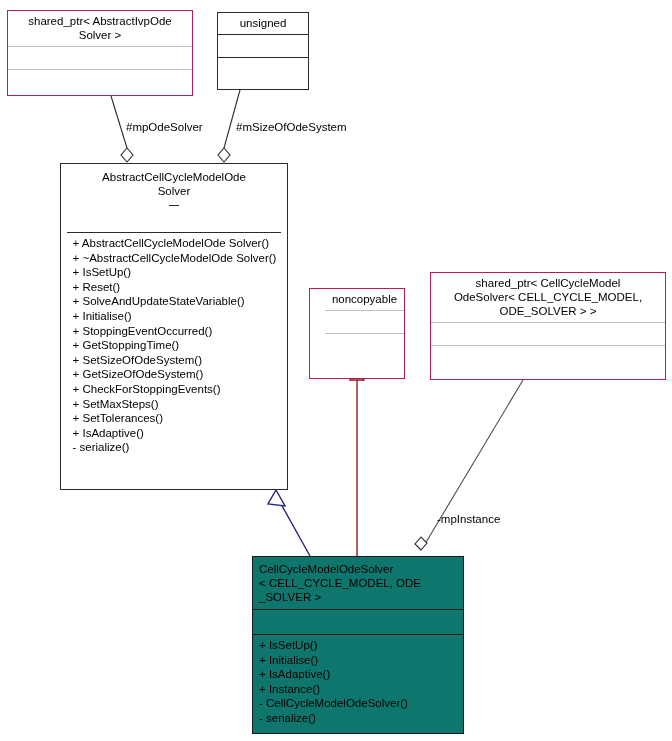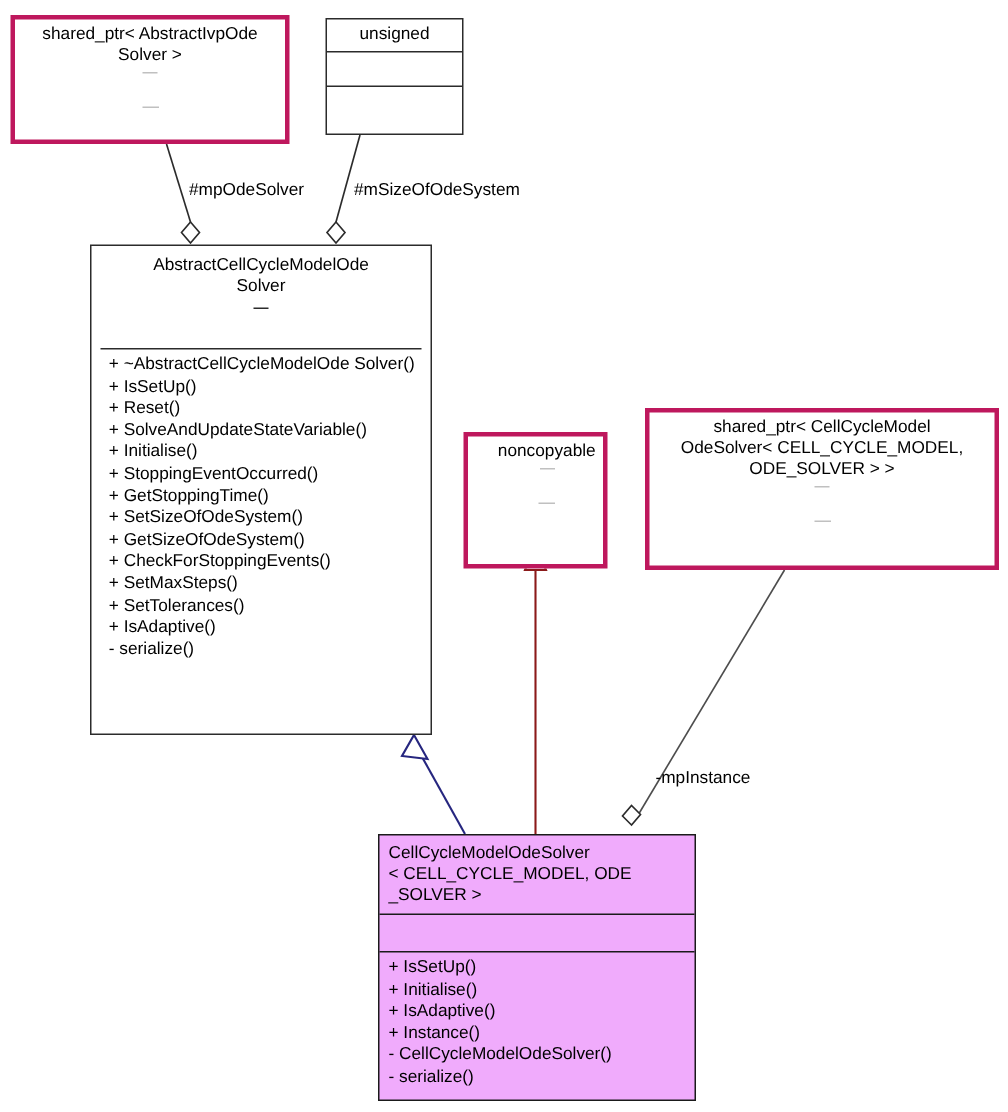--- a/index.html
+++ b/index.html
@@ -13,23 +13,23 @@
   }
   svg.edges{position:absolute;left:0;top:0;width:672px;height:741px;pointer-events:none;}
 
   .uml-box{
     position:absolute;
     box-sizing:border-box;
     background:#ffffff;
     display:flex;
     flex-direction:column;
   }
-  .uml-box.light{border:3px solid #be185d;align-items:center;}
+  .uml-box.light{border:1px solid #be185d;}
   .uml-box.dark{border:1px solid #2b2b2b;}
-  .uml-box.filled{background:#f0abfc;border:1px solid #1a1a1a;}
+  .uml-box.filled{background:#0f766e;border:1px solid #1a1a1a;}
 
   .uml-title{
     text-align:center;
     padding:3px 5px 4px 5px;
     font-size:11.5px;
     line-height:14px;
     color:#000000;
     white-space:pre-line;
   }
   .uml-title.leftal{text-align:left;}
@@ -110,20 +110,21 @@
     <div class="uml-title">unsigned</div>
     <div class="uml-attrs uml-sep-dark"></div>
     <div class="uml-ops uml-sep-dark"></div>
   </div>
 
   <div class="uml-box dark" style="left:60px;top:163px;width:228px;height:327px;align-items:center;">
     <div class="uml-title" style="padding-top:6px;padding-bottom:7px;">AbstractCellCycleModelOde
 Solver</div>
     <div class="uml-attrs uml-sep-dark" style="min-height:20px;"></div>
     <div class="uml-ops uml-sep-dark">
+      <div>+ AbstractCellCycleModelOde Solver()</div>
       <div>+ ~AbstractCellCycleModelOde Solver()</div>
       <div>+ IsSetUp()</div>
       <div>+ Reset()</div>
       <div>+ SolveAndUpdateStateVariable()</div>
       <div>+ Initialise()</div>
       <div>+ StoppingEventOccurred()</div>
       <div>+ GetStoppingTime()</div>
       <div>+ SetSizeOfOdeSystem()</div>
       <div>+ GetSizeOfOdeSystem()</div>
       <div>+ CheckForStoppingEvents()</div>

